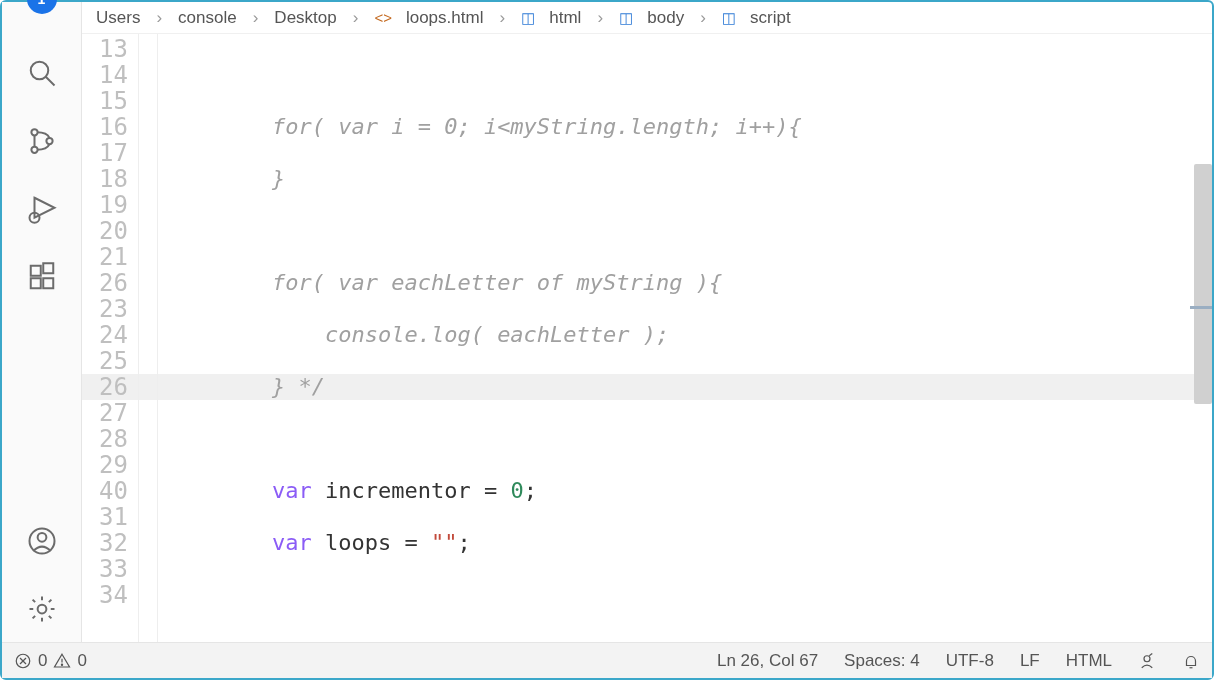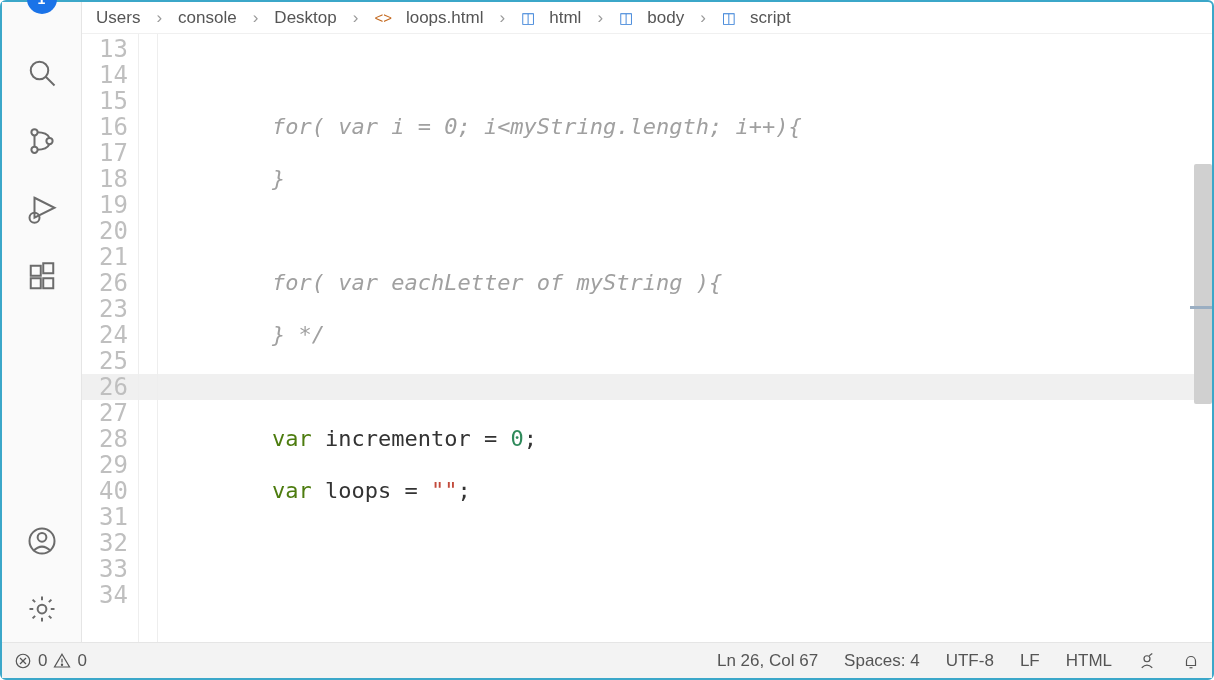--- a/index.html
+++ b/index.html
@@ -15,21 +15,21 @@
   .breadcrumb { height: 32px; display: flex; align-items: center; padding: 0 14px; font-size: 17px; color: #555; gap: 12px; border-bottom: 1px solid #f0f0f0;}
   .breadcrumb .sep { color: #999; margin: 0 4px; }
   .breadcrumb .cube { color:#2f7bd6; font-size:15px; margin-right:2px;}
   .breadcrumb .tag { color:#c46a21; font-size:15px; margin-right:2px;}
   .code-wrap { flex:1; display:flex; overflow:hidden; position:relative; }
   .gutter { width: 56px; text-align: right; padding: 2px 10px 0 0; font-family: Menlo, Consolas, monospace; font-size: 24px; line-height: 26px; color:#bfbfbf; user-select:none; }
   .code { flex:1; font-family: Menlo, Consolas, monospace; font-size: 22px; line-height: 26px; white-space: pre; padding-top:2px; padding-left:0; position:relative;}
   .code .row { height:26px; padding-left: 8px; position:relative;}
   .hl-full { position:absolute; left:0; right:0; height:26px; background:#f0f0f0; z-index:0;}
   .tok-comment { color:#a0a0a0; font-style: italic; }
-  .tok-kw { color:#4d7c0f; }
+  .tok-kw { color:#8b5cf6; }
   .tok-num { color:#2f8a5b; }
   .tok-str { color:#c24a3b; }
   .scroll-vert { position:absolute; right:0; top:130px; width:18px; height:240px; background:#d0d0d0; border-radius:2px;}
   .mini-select { position:absolute; right:0; top:272px; width:22px; height:3px; background:#9aaec2; }
   .statusbar { height: 36px; background:#f3f3f3; border-top:1px solid #e5e5e5; display:flex; align-items:center; padding:0 12px; font-size:17px; color:#555; gap:20px;}
   .statusbar .left { display:flex; align-items:center; gap:6px;}
   .statusbar .right { margin-left:auto; display:flex; align-items:flex-end; gap:26px;}
   .statusbar svg { width:18px; height:18px; stroke:#555; fill:none; stroke-width:1.6; vertical-align:middle;}
 </style>
 </head>
@@ -125,20 +125,21 @@
       </div>
 
       <div style="width:20px; border-left:1px solid #eee; border-right:1px solid #eee; position:relative; z-index:1;"></div>
 
       <div class="code" style="position:relative; z-index:1;">
 <div class="row"> </div>
 <div class="row tok-comment">        for( var i = 0; i&lt;myString.length; i++){</div>
 <div class="row tok-comment">        }</div>
 <div class="row"> </div>
 <div class="row tok-comment">        for( var eachLetter of myString ){</div>
+<div class="row tok-comment">            console.log( eachLetter );</div>
 <div class="row tok-comment">        } */</div>
 <div class="row"> </div>
 <div class="row">        <span class="tok-kw">var</span><span> incrementor </span><span>= </span><span class="tok-num">0</span><span>;</span></div>
 <div class="row">        <span class="tok-kw">var</span><span> loops </span><span>= </span><span class="tok-str">""</span><span>;</span></div>
 <div class="row"> </div>
 
 
 
 
 

